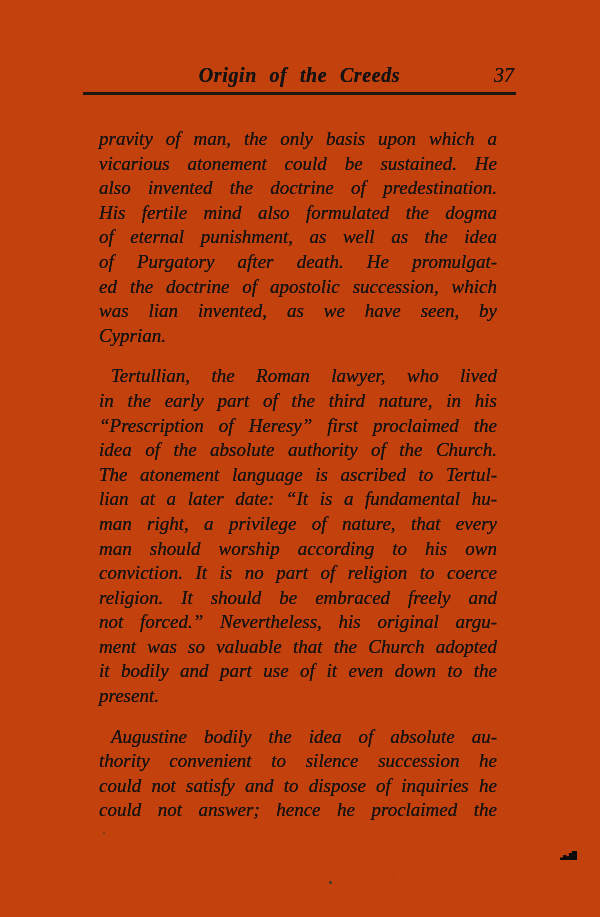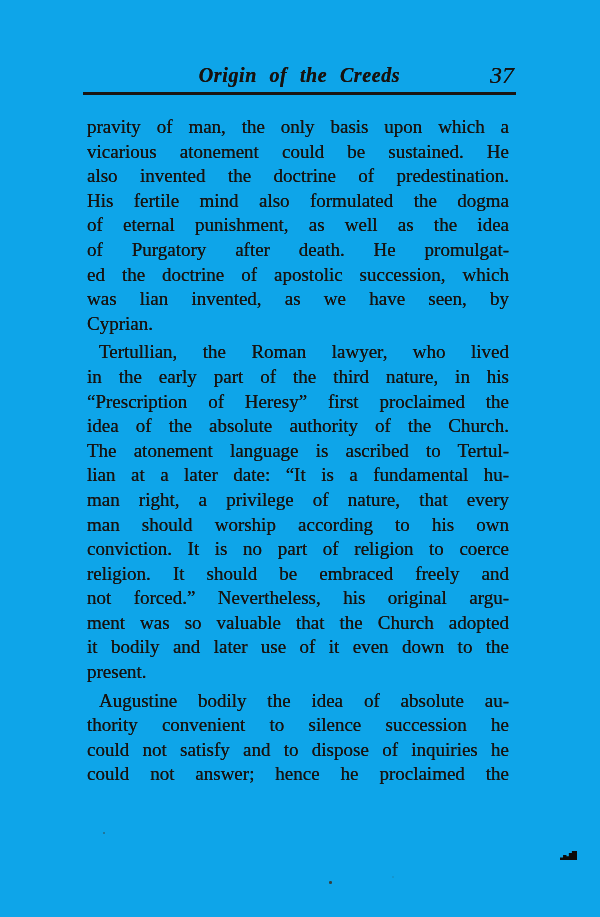--- a/index.html
+++ b/index.html
@@ -5,21 +5,21 @@
   html, body {
     margin: 0;
     padding: 0;
     background: #e8e8e8;
   }
   .page {
     position: relative;
     width: 600px;
     height: 917px;
     margin: 0 auto;
-    background: #0ea5e9;
+    background: #c2410c;
     color: #171310;
     font-family: "Liberation Serif", "DejaVu Serif", serif;
     overflow: hidden;
   }
   
   .running-head {
     position: absolute;
     left: 83px;
     top: 62px;
     width: 433px;
@@ -34,41 +34,41 @@
     line-height: 26px;
     word-spacing: 7px;
     letter-spacing: 0.6px;
     text-shadow: 0 0 0.4px currentColor;
   }
   .page-number {
     position: absolute;
     right: 2px;
     top: 0;
     font-style: italic;
-    font-size: 24px;
+    font-size: 20px;
     line-height: 26px;
     text-shadow: 0 0 0.3px currentColor;
     text-align: center;
   }
   .head-rule {
     position: absolute;
     left: 83px;
     top: 92px;
     width: 433px;
     height: 2.5px;
     background: #1a1612;
   }
   
   .body-text {
     position: absolute;
     left: 83px;
     top: 111px;
     width: 430px;
   }
-  .para { margin: 4px; padding: 0; }
+  .para { margin: 16px; padding: 0; font-style: italic; }
   .ln {
     display: block;
     font-size: 19px;
     line-height: 24.6px;
     text-align: justify;
     text-align-last: justify;
     text-shadow: 0 0 0.45px currentColor;
     white-space: normal;
   }
   .ln--end { text-align-last: left; }
@@ -120,21 +120,21 @@
       <span class="ln">“Prescription of Heresy” first proclaimed the</span>
       <span class="ln">idea of the absolute authority of the Church.</span>
       <span class="ln">The atonement language is ascribed to Tertul-</span>
       <span class="ln">lian at a later date:  “It is a fundamental hu-</span>
       <span class="ln">man right, a privilege of nature, that every</span>
       <span class="ln">man should worship according to his own</span>
       <span class="ln">conviction.  It is no part of religion to coerce</span>
       <span class="ln">religion.  It should be embraced freely and</span>
       <span class="ln">not forced.”  Nevertheless, his original argu-</span>
       <span class="ln">ment was so valuable that the Church adopted</span>
-      <span class="ln">it bodily and later use of it even down to the</span>
+      <span class="ln">it bodily and part use of it even down to the</span>
       <span class="ln ln--end">present.</span>
     </p>
 
     <p class="para">
       <span class="ln ln--indent">Augustine bodily the idea of absolute au-</span>
       <span class="ln">thority convenient to silence succession he</span>
       <span class="ln">could not satisfy and to dispose of inquiries he</span>
       <span class="ln">could not answer; hence he proclaimed the</span>
     </p>
 

